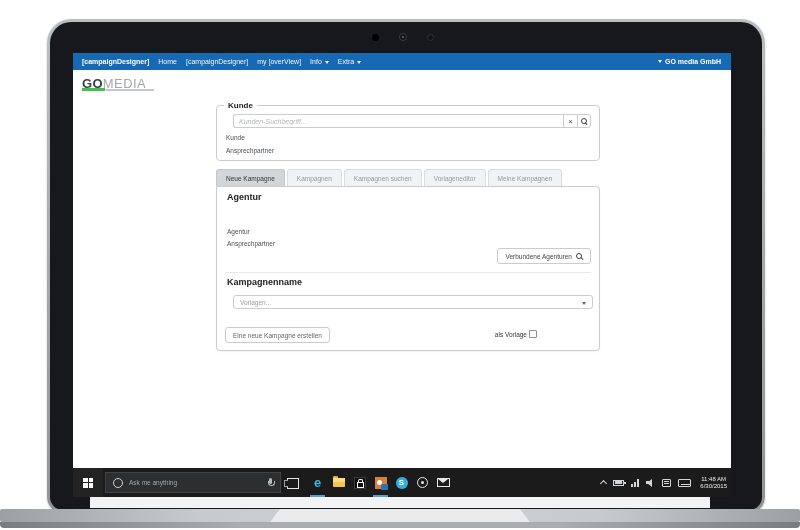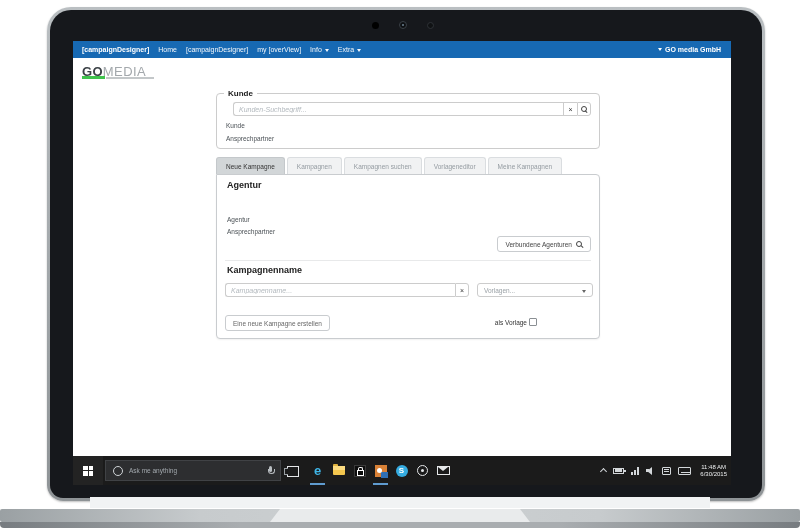--- a/index.html
+++ b/index.html
@@ -1,19 +1,19 @@
 <!DOCTYPE html>
 <html><head>
 <meta charset="utf-8">
 <style>
   * { margin:0; padding:0; box-sizing:border-box; }
   html,body { width:800px; height:530px; background:#fff; font-family:"Liberation Sans", sans-serif; overflow:hidden; position:relative; }
 
   
-  .laptop { position:absolute; left:47px; top:7px; width:718px; height:494px;
+  .laptop { position:absolute; left:47px; top:19px; width:718px; height:494px;
     background:linear-gradient(180deg,#babfc2,#8e9396); border-radius:24px 24px 16px 16px;
     box-shadow:0 1px 2px rgba(0,0,0,.25); }
   .bezel { position:absolute; left:3px; top:3px; right:3px; bottom:3px;
     background:#16181c; border-radius:21px 21px 13px 13px; }
   .cam-dot { position:absolute; border-radius:50%; }
   .dot1 { left:322px; top:12px; width:7px; height:7px; background:#000; }
   .dot2 { left:349px; top:11px; width:8px; height:8px; background:#0d0f12; border:1px solid #3a4046; }
   .dot2::after { content:""; position:absolute; left:2px; top:2px; width:2px; height:2px; border-radius:50%; background:#6d8290; }
   .dot3 { left:377px; top:12px; width:7px; height:7px; background:#101214; border:1px solid #2e3237; }
 
@@ -212,24 +212,20 @@
         <div class="sec-heading h-agentur">Agentur</div>
         <div class="lbl-agentur">Agentur</div>
         <div class="lbl-ansprech">Ansprechpartner</div>
         <button class="btn btn-verbundene">
           <span>Verbundene Agenturen</span>
             <span class="search-glyph"></span>
         </button>
         <div class="divider"></div>
         <div class="sec-heading h-kampagnenname">Kampagnenname</div>
         <div class="name-row">
-          <div class="igroup">
-            <input type="text" placeholder="Kampagnenname..." style="">
-            <span class="addon">×</span>
-          </div>
           <div class="select">
             <span>Vorlagen...</span>
             <span class="caret-dark"></span>
           </div>
         </div>
         <button class="btn btn-create">Eine neue Kampagne erstellen</button>
         <div class="as-template">
           <span class="as-template-label">als Vorlage</span>
           <span class="checkbox"></span>
         </div>

